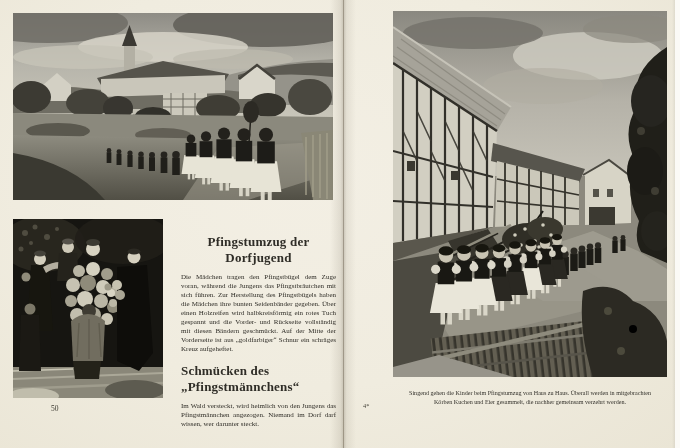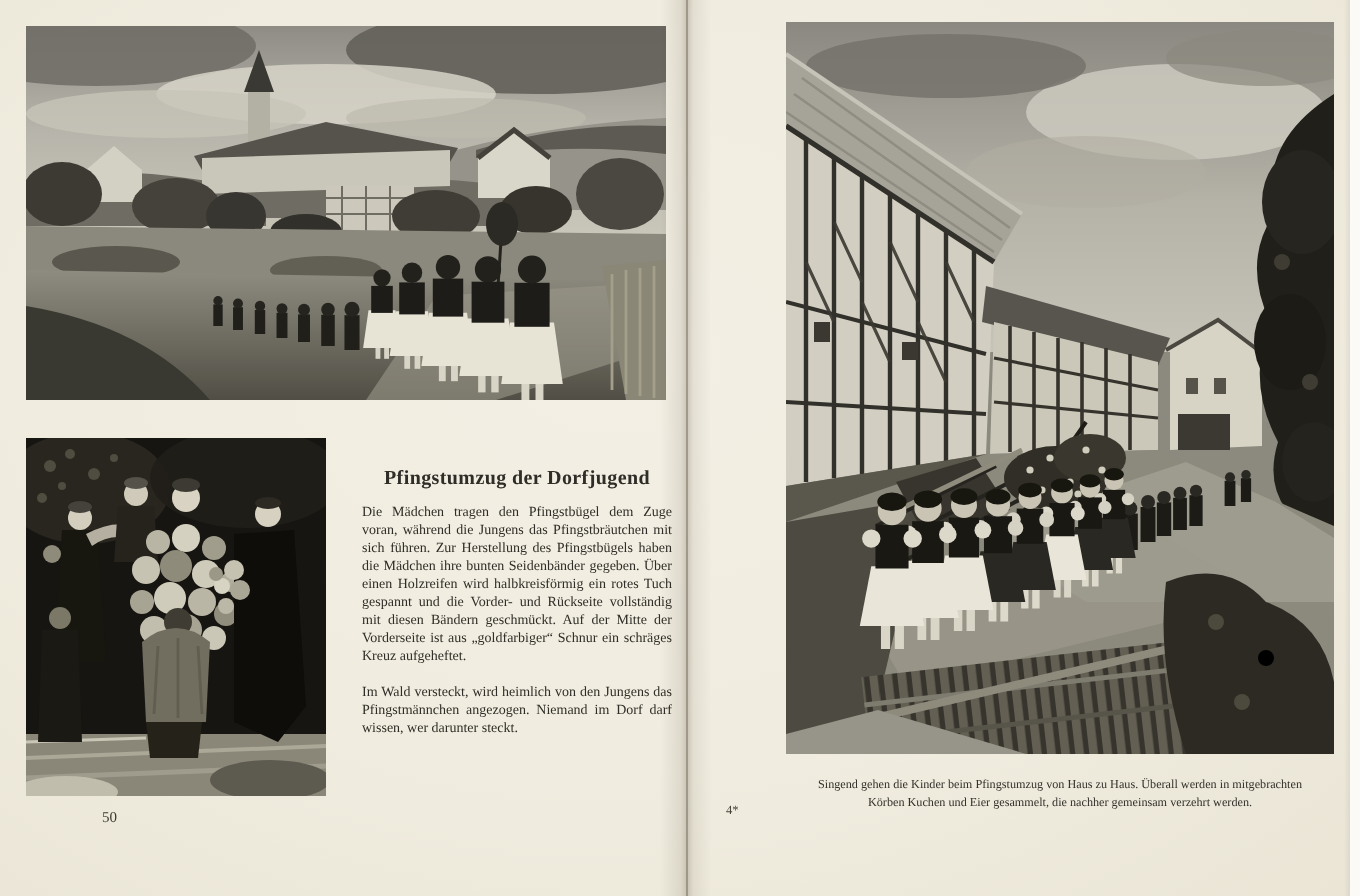--- a/index.html
+++ b/index.html
@@ -9,21 +9,21 @@
     font-family:"Liberation Serif", serif;
     color:#2f2d27;
   }
   .photo{position:absolute;margin:0;padding:0;overflow:hidden;background:#8c897e;}
   .photo svg{display:block;width:100%;height:100%;}
   #photo-village{left:13px;top:13px;width:320px;height:187px;}
   #photo-garland{left:13px;top:219px;width:150px;height:179px;}
   #photo-farmyard{left:393px;top:11px;width:274px;height:366px;}
 
   .text-column{position:absolute;left:181px;top:234px;width:155px;}
-  .text-column h3{font-size:10px;font-weight:bold;margin:0 0 7px 0;letter-spacing:.2px;}
+  .text-column h3{font-size:13px;font-weight:bold;margin:0 0 7px 0;letter-spacing:.2px;}
   .text-column h3.center{text-align:center;}
   .text-column p{font-size:7px;line-height:9px;text-align:justify;margin:0 0 9px 0;}
   .text-column p:last-child{margin-bottom:0;}
 
   .pagenum{position:absolute;font-size:7.5px;color:#3b392f;margin-left:35px;}
   #pagenum-left{left:16px;top:404px;}
   #pagenum-right{left:645px;top:404px;text-align:center;}
   #signature{position:absolute;left:363px;top:402px;font-size:6.3px;color:#45433a;}
 
   .caption{position:absolute;left:380px;top:389px;width:300px;text-align:center;
@@ -196,20 +196,21 @@
         <g>
           <circle cx="17" cy="90" r="5.5" fill="#7c7868"></circle>
           <path d="M8,96 L26,96 L28,152 L6,152 Z" fill="#1b1914"></path>
         </g>
       </svg>
     </figure>
 
     <div class="text-column">
       <h3 class="center">Pfingstumzug der Dorfjugend</h3>
       <p>Die Mädchen tragen den Pfingstbügel dem Zuge voran, während die Jungens das Pfingstbräutchen mit sich führen. Zur Herstellung des Pfingstbügels haben die Mädchen ihre bunten Seidenbänder gegeben. Über einen Holzreifen wird halbkreisförmig ein rotes Tuch gespannt und die Vorder- und Rückseite vollständig mit diesen Bändern geschmückt. Auf der Mitte der Vorderseite ist aus „goldfarbiger“ Schnur ein schräges Kreuz aufgeheftet.</p>
+      <h3>Schmücken des „Pfingstmännchens“</h3>
       <p>Im Wald versteckt, wird heimlich von den Jungens das Pfingstmännchen angezogen. Niemand im Dorf darf wissen, wer darunter steckt.</p>
     </div>
 
     <div class="pagenum" id="pagenum-left">50</div>
   </div>
 
   <div class="gutter"></div>
 
   <div>
 

